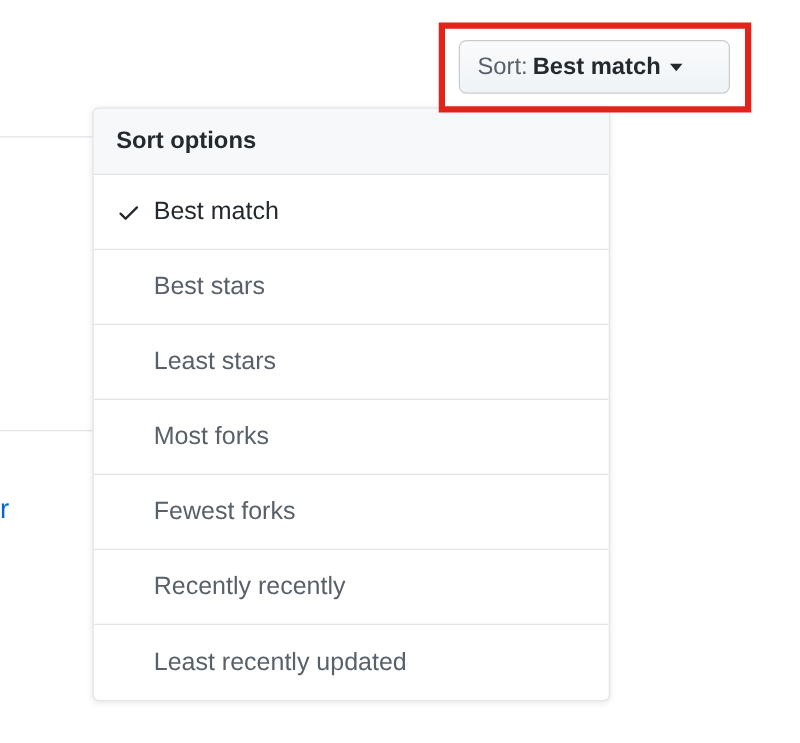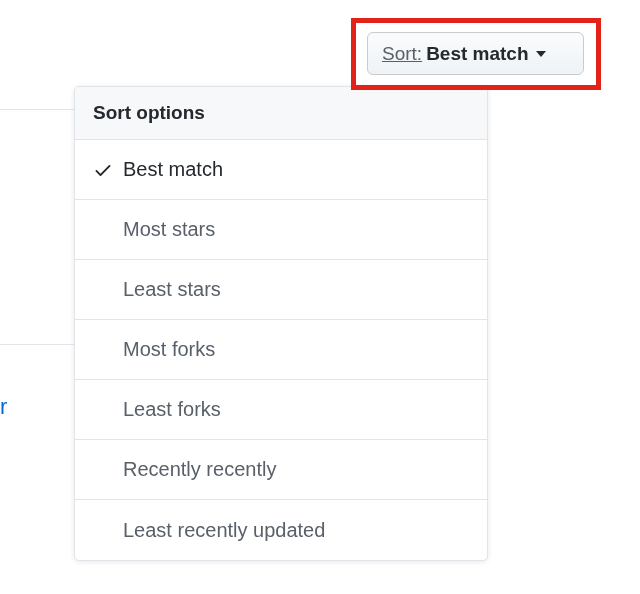--- a/index.html
+++ b/index.html
@@ -34,21 +34,20 @@
       border-radius: 6px;
       display: flex;
       align-items: center;
       padding: 0 14px;
       font-size: 19px;
       cursor: pointer;
     }
     .sort-button .prefix {
       color: #586069;
       font-weight: 400;
-      text-decoration: underline;
     }
     .sort-button .value {
       color: #24292e;
       font-weight: 600;
       margin-left: 4px;
     }
     .sort-button .caret {
       width: 0;
       height: 0;
       border-left: 5px solid transparent;
@@ -154,42 +153,42 @@
         <path d="M13.78 4.22a.75.75 0 010 1.06l-7.25 7.25a.75.75 0 01-1.06 0L2.22 9.28a.75.75 0 011.06-1.06L6 10.94l6.72-6.72a.75.75 0 011.06 0z"></path>
       </svg>
     </span>
     <span class="label">Best match</span>
   </div>
 
   <div class="dropdown-item">
     <span class="check-slot">
       
     </span>
-    <span class="label">Most stars</span>
+    <span class="label">Best stars</span>
   </div>
 
   <div class="dropdown-item">
     <span class="check-slot">
       
     </span>
     <span class="label">Least stars</span>
   </div>
 
   <div class="dropdown-item">
     <span class="check-slot">
       
     </span>
     <span class="label">Most forks</span>
   </div>
 
   <div class="dropdown-item">
     <span class="check-slot">
       
     </span>
-    <span class="label">Least forks</span>
+    <span class="label">Fewest forks</span>
   </div>
 
   <div class="dropdown-item">
     <span class="check-slot">
       
     </span>
     <span class="label">Recently recently</span>
   </div>
 
   <div class="dropdown-item">

